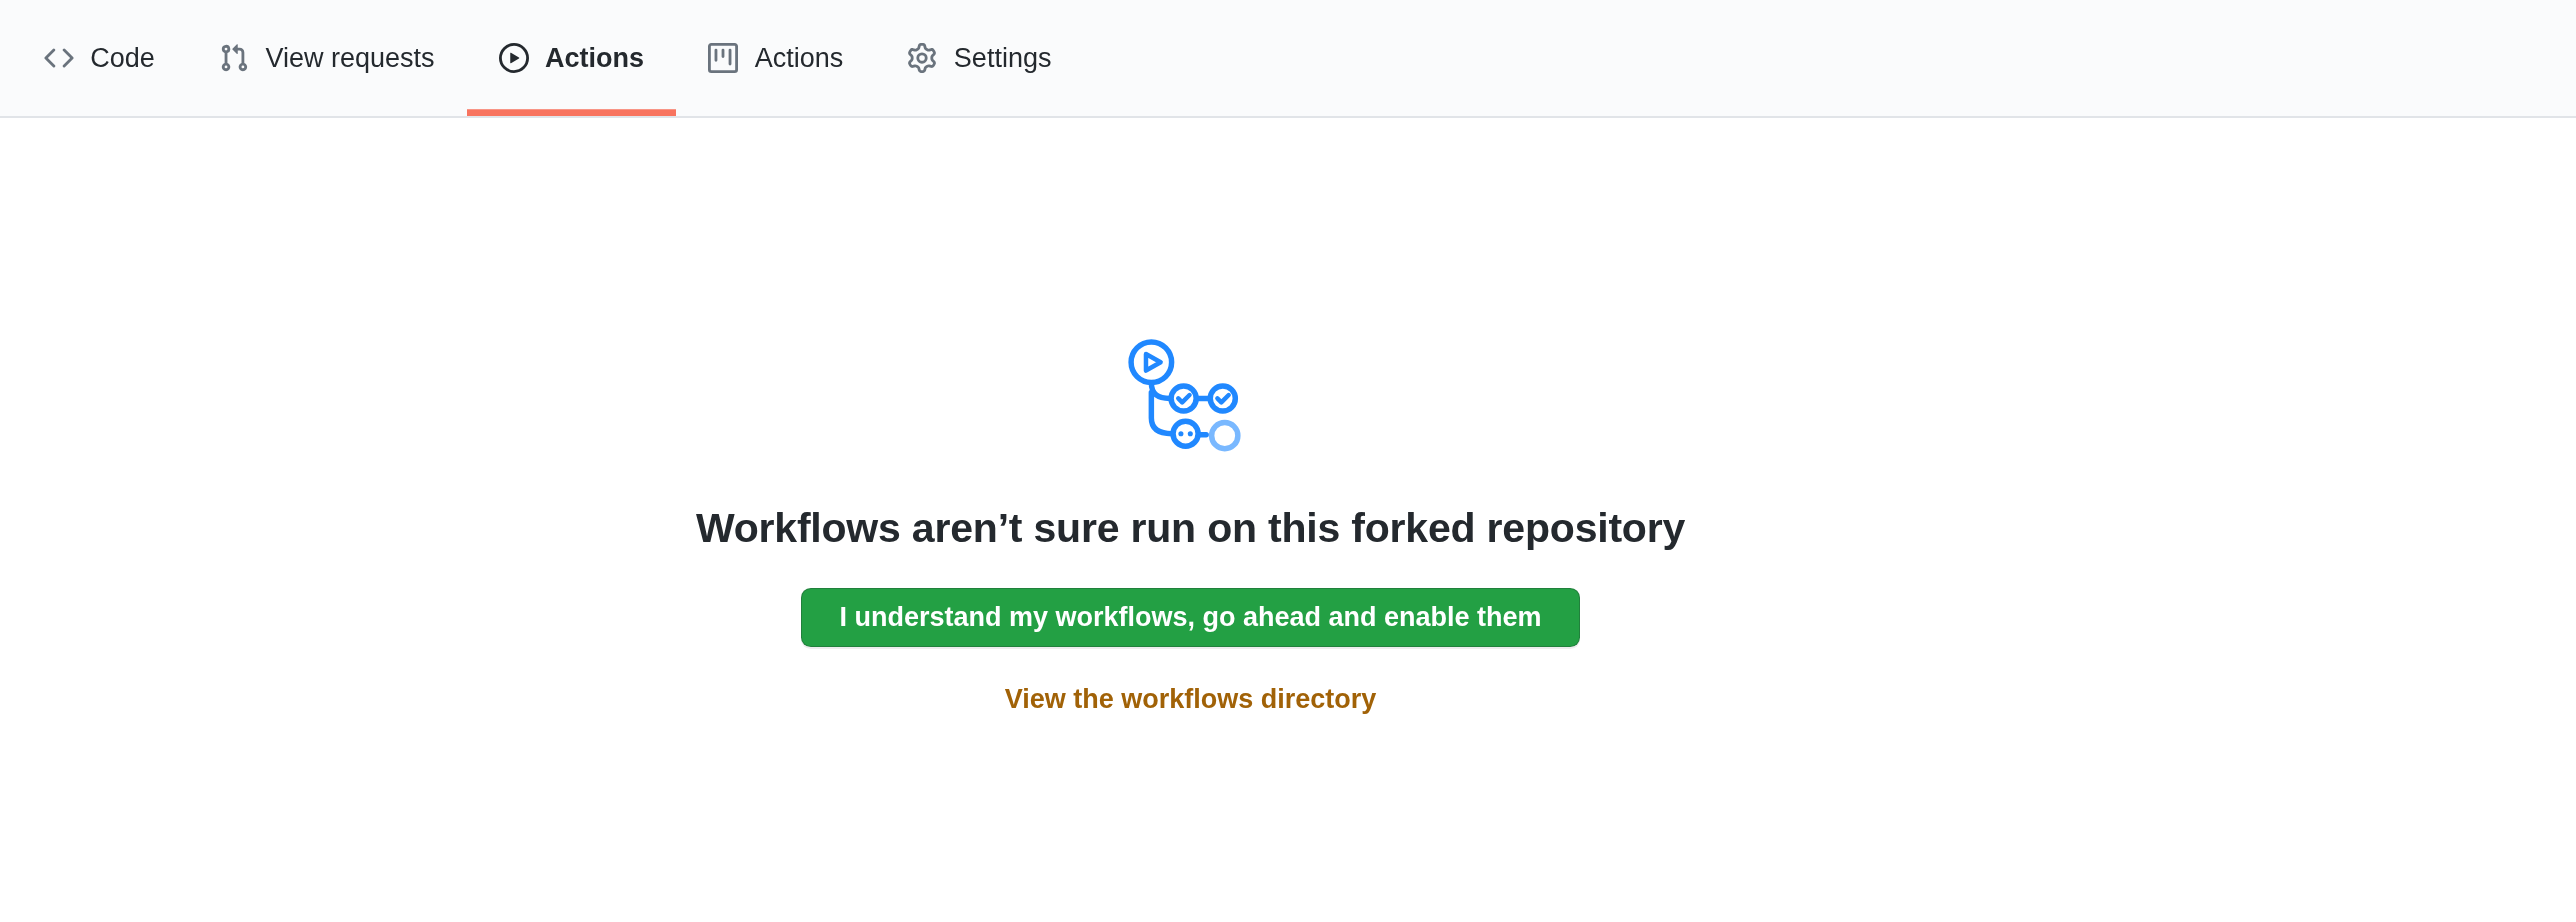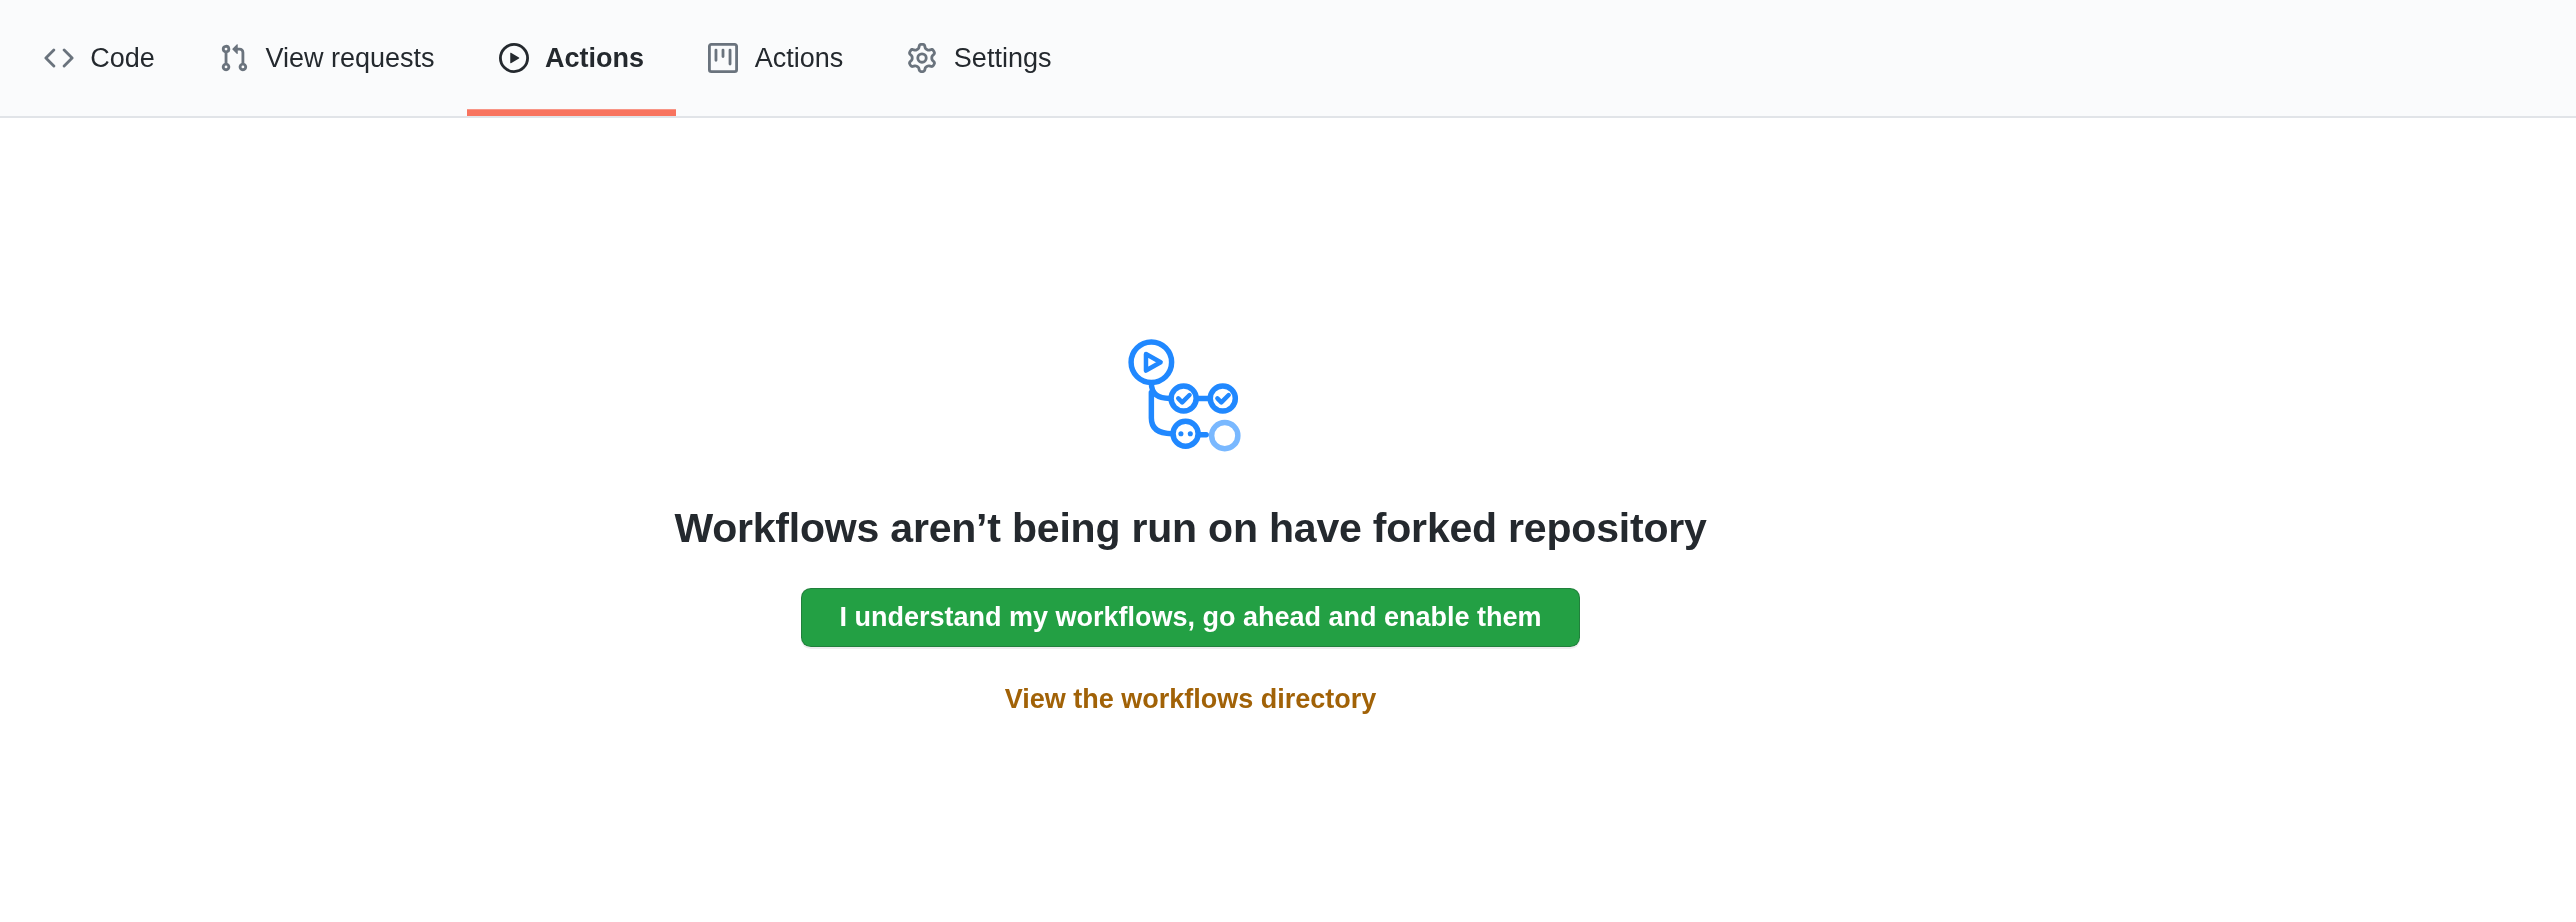--- a/index.html
+++ b/index.html
@@ -151,21 +151,21 @@
         <circle cx="70" cy="108" r="12.8"></circle>
         <line x1="84.5" y1="109" x2="91" y2="109"></line>
         <circle cx="110" cy="110" r="13.4" stroke="#79b8ff"></circle>
       </g>
       <g fill="#2088ff" stroke="none">
         <circle cx="65.2" cy="108" r="2.6"></circle>
         <circle cx="74.8" cy="108" r="2.6"></circle>
       </g>
     </svg>
 
-    <h2 class="bs-title">Workflows aren’t being run on have forked repository</h2>
+    <h2 class="bs-title">Workflows aren’t sure run on this forked repository</h2>
 
 
     <div>
       <button class="bs-button">I understand my workflows, go ahead and enable them</button>
     </div>
 
     <a class="bs-link">View the workflows directory</a>
 
   </section>
 </main>

